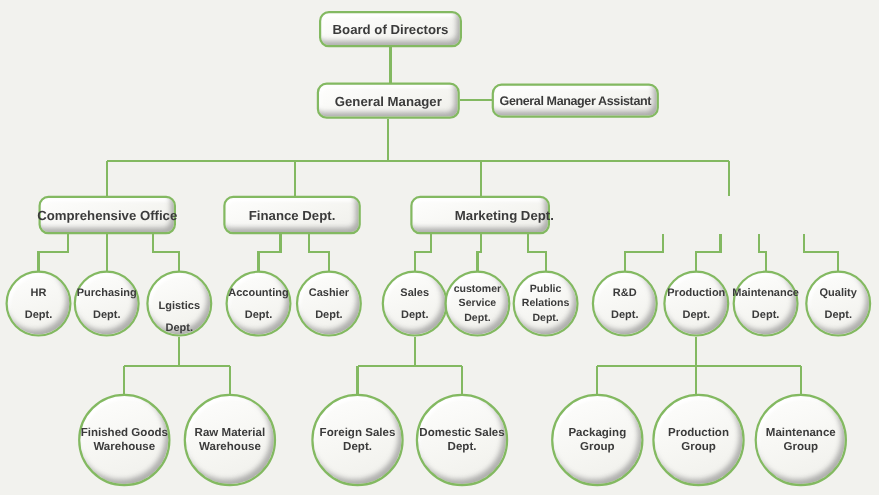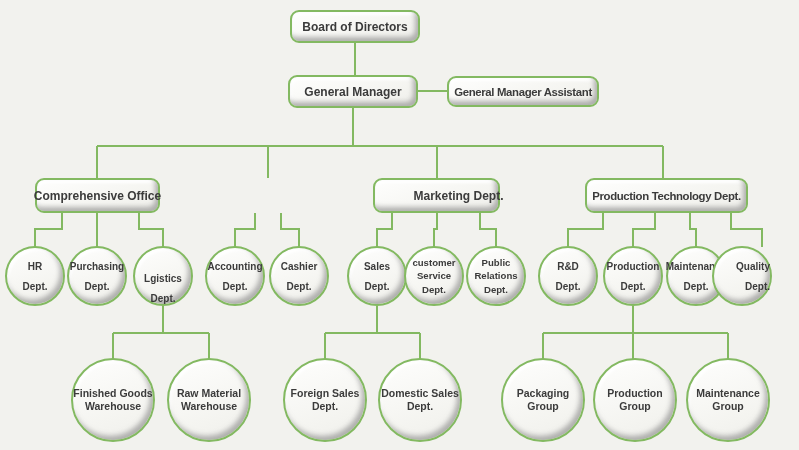--- a/index.html
+++ b/index.html
@@ -37,21 +37,21 @@
   #n-gma{left:447px;top:76px;width:152px;height:31px;}
   
   #n-comp{left:35px;top:178px;width:125px;height:35px;}
   #n-fin{left:203px;top:178px;width:125px;height:35px;}
   #n-mkt{left:373px;top:178px;width:127px;height:35px;padding-left:44px;}
   #n-ptd{left:585px;top:178px;width:163px;height:35px;}
   
   #n-hr{left:5px;}   #n-pur{left:67px;}  #n-log{left:133px;justify-content:flex-end;}
   #n-acc{left:205px;}#n-cash{left:269px;}#n-sales{left:347px;}
   #n-cs{left:404px;} #n-pr{left:466px;}  #n-rd{left:538px;}
-  #n-prod{left:603px;}#n-eng{left:666px;}#n-qual{left:712px;align-items:flex-end;}
+  #n-prod{left:603px;}#n-eng{left:666px;}#n-qual{left:732px;}
   
   #n-fgw{left:71px;} #n-rmw{left:167px;}
   #n-fsd{left:283px;}#n-dsd{left:378px;}
   #n-pkg{left:501px;}#n-pgr{left:593px;}#n-mnt{left:686px;}
 </style>
 </head>
 <body>
 
 <div class="canvas">
 
@@ -84,25 +84,25 @@
   <div class="node box" id="n-gm">
     <span>General Manager</span>
   </div>
   <div class="node box" id="n-gma">
     <span class="tight">General Manager Assistant</span>
   </div>
 
   <div class="node box" id="n-comp">
     <span>Comprehensive Office</span>
   </div>
+  <div class="node box" id="n-fin">
+    <span>Finance Dept.</span>
+  </div>
   <div class="node box" id="n-mkt">
     <span>Marketing Dept.</span>
-  </div>
-  <div class="node box" id="n-ptd">
-    <span class="tight">Production Technology Dept.</span>
   </div>
 
   <div class="node circle small" id="n-hr">
     <span>HR</span>
     <span>Dept.</span>
   </div>
   <div class="node circle small" id="n-pur">
     <span>Purchasing</span>
     <span>Dept.</span>
   </div>

